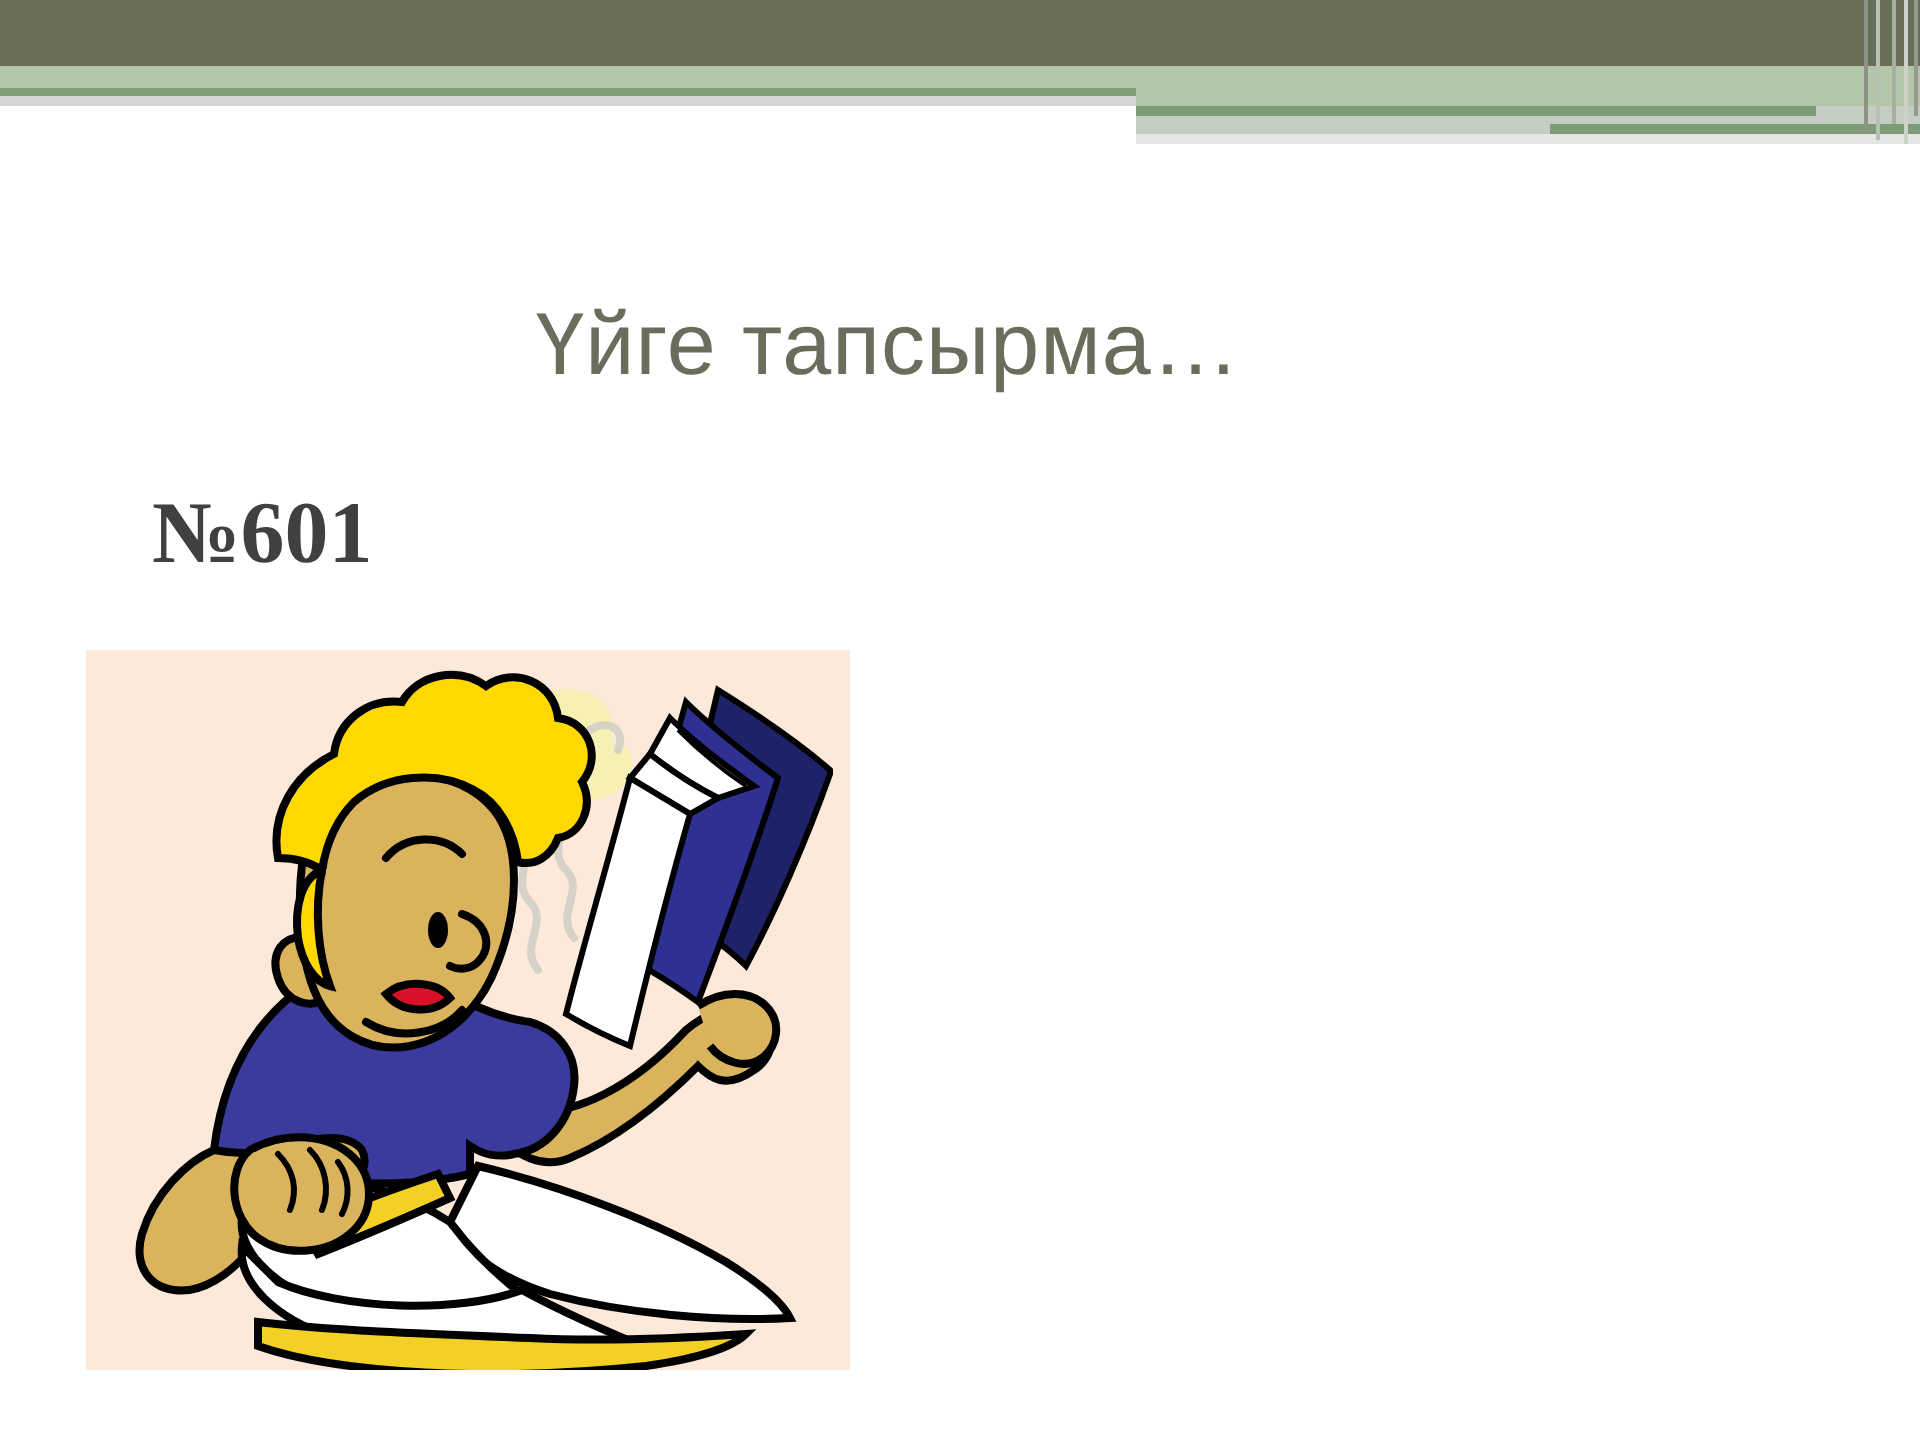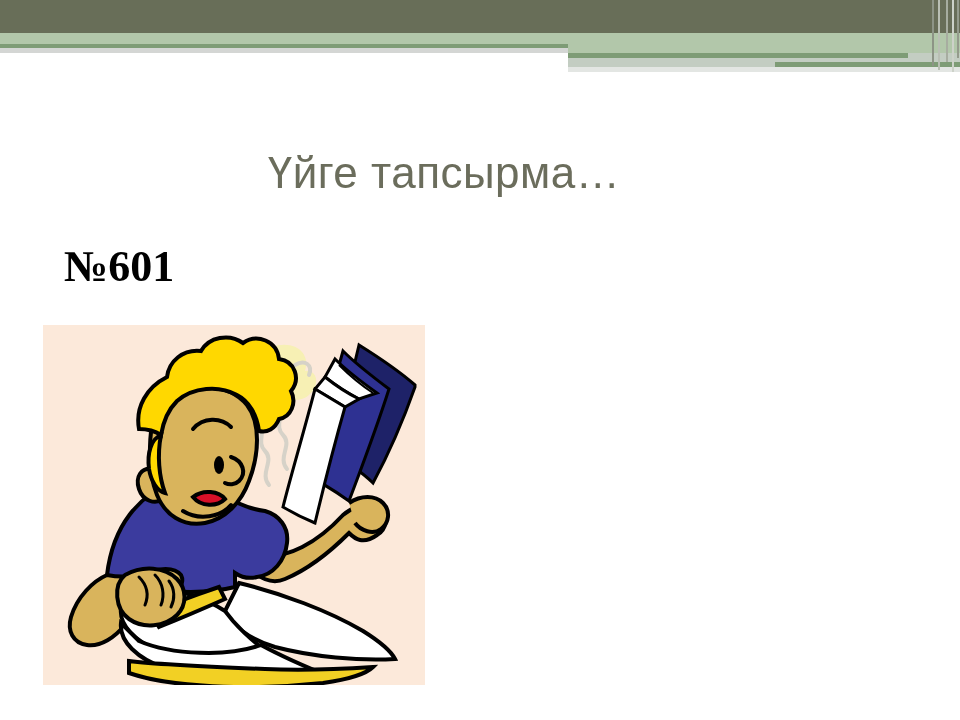--- a/index.html
+++ b/index.html
@@ -148,23 +148,23 @@
     font-weight: 400;
     letter-spacing: 0.5px;
     line-height: 1.15;
     white-space: pre;
     margin-left: 36px;
   }
 
   
   #exercise-number {
     position: absolute;
-    left: 64px;
+    left: 76px;
     top: 243px;
-    color: #000000;
+    color: #404040;
     font-family: "Liberation Serif", serif;
     font-size: 44px;
     font-weight: 700;
     letter-spacing: 0px;
     line-height: 1.1;
   }
 
   
   #clipart {
     position: absolute;

